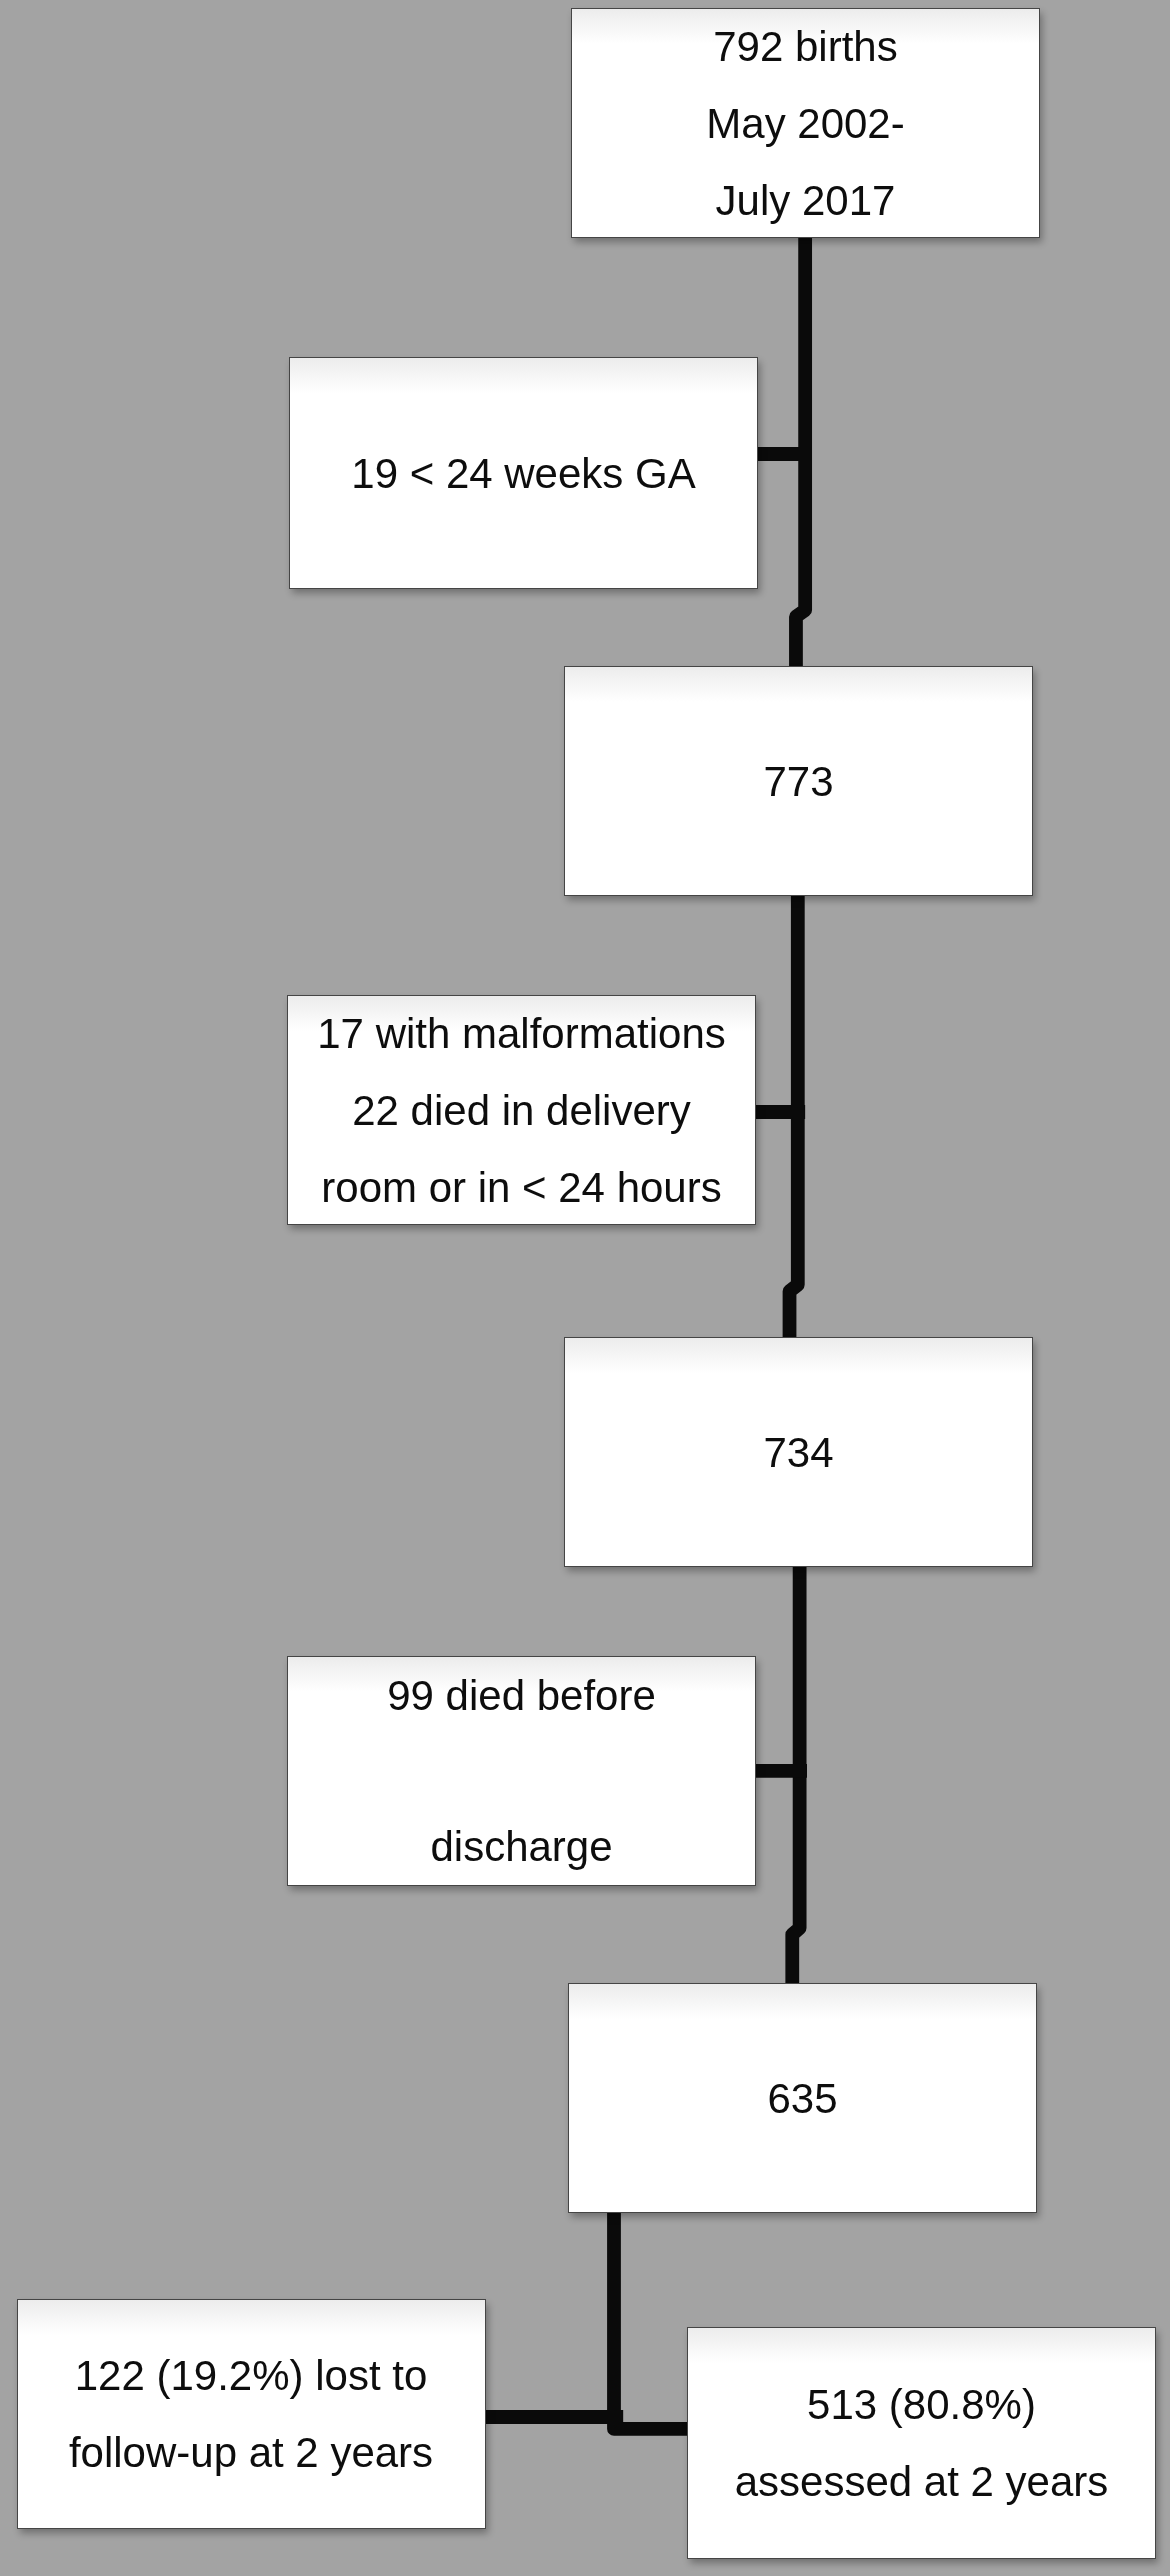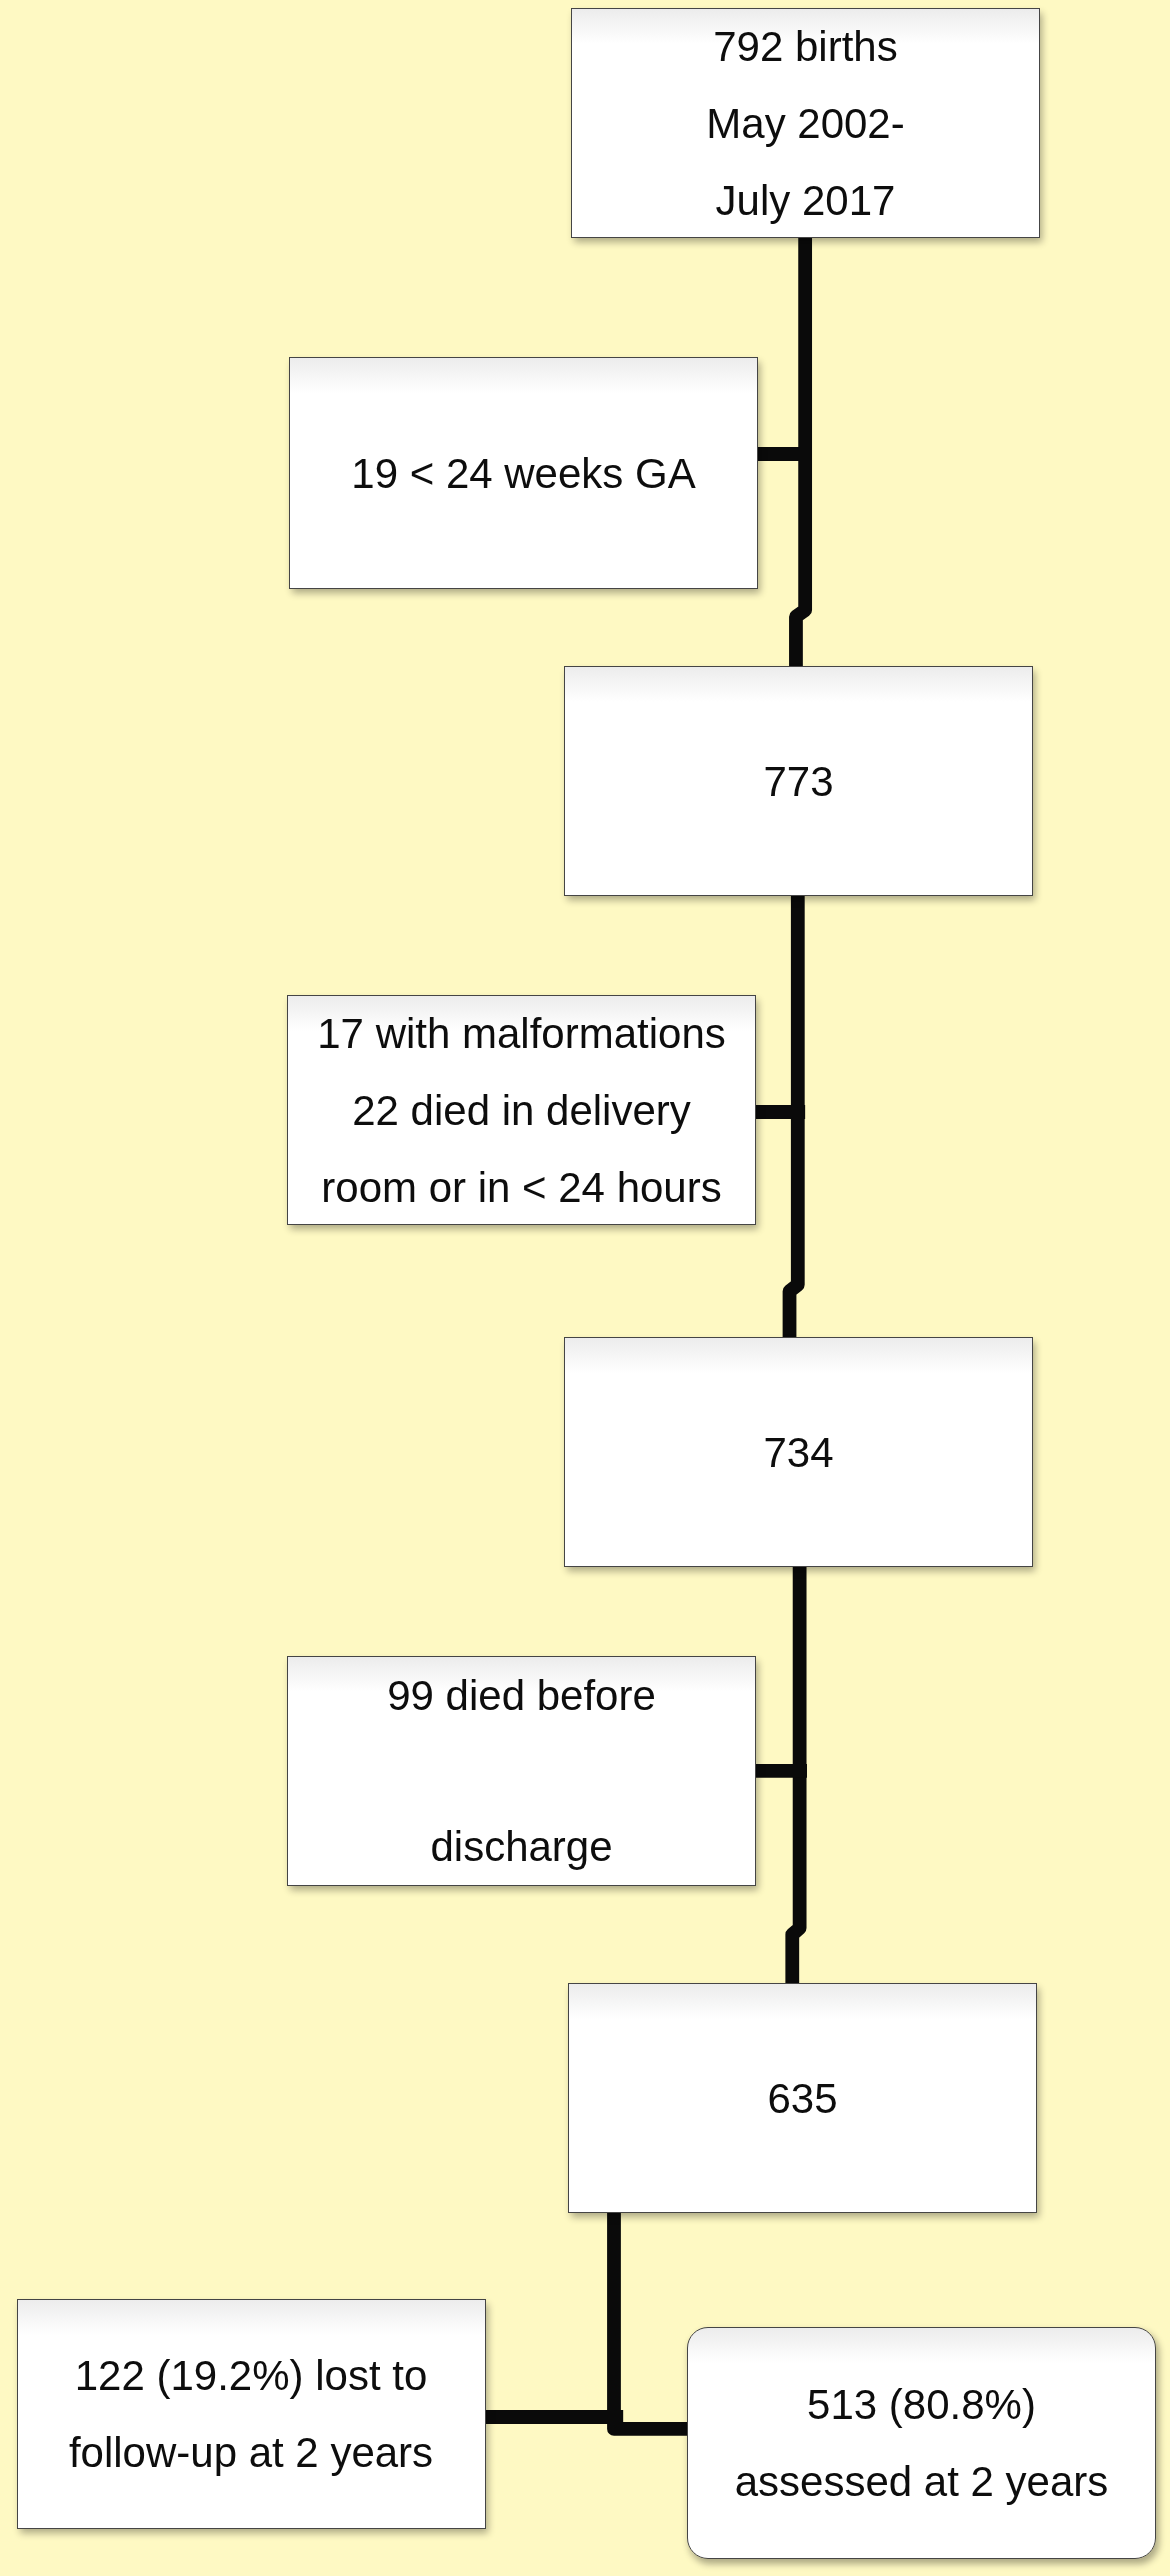--- a/index.html
+++ b/index.html
@@ -1,20 +1,20 @@
 <!DOCTYPE html>
 <html style="font-size:14.7px"><head>
 <meta charset="utf-8">
 <style>
   html, body { margin: 0; padding: 0; background: #ffffff; }
   .canvas {
     position: relative;
     width: 1171px;
     height: 2576px;
-    background: #fef9c3;
+    background: #a3a3a3;
     font-family: "Liberation Sans", "DejaVu Sans", sans-serif;
     color: #0d0d0d;
     overflow: hidden;
   }
   svg.connectors {
     position: absolute;
     left: 0; top: 0;
     width: 1171px; height: 2576px;
     z-index: 1;
   }
@@ -43,21 +43,21 @@
   .box span { display: block; white-space: nowrap; }
   
   .b1 { left: 571px;  top: 8.3px;    width: 469px; height: 230px; }
   .b2 { left: 289px;  top: 337px;  width: 469px; height: 232px; margin-top: 20px; }
   .b3 { left: 564px;  top: 666px;  width: 469px; height: 230px; }
   .b4 { left: 287px;  top: 995px; width: 469px; height: 230px; }
   .b5 { left: 564px;  top: 1337px; width: 469px; height: 230px; }
   .b6 { left: 287px;  top: 1656px; width: 469px; height: 230px; justify-content: space-between; }
   .b7 { left: 568px;  top: 1983px; width: 469px; height: 230px; }
   .b8 { left: 16.5px;   top: 2299px; width: 469px; height: 230px; }
-  .b9 { left: 687px;  top: 2327px; width: 469px; height: 232px; border-radius: 21px; }
+  .b9 { left: 687px;  top: 2327px; width: 469px; height: 232px; }
 </style>
 </head>
 <body>
 
 <div class="canvas">
 
   <svg class="connectors" viewBox="0 0 1274 2803" aria-hidden="true">
     <path d="M876 252 L876 664 L866 671 L866 730"></path>
     <path d="M818 494 L882 494"></path>
     <path d="M868 970 L868 1398 L859 1405 L859 1460"></path>

